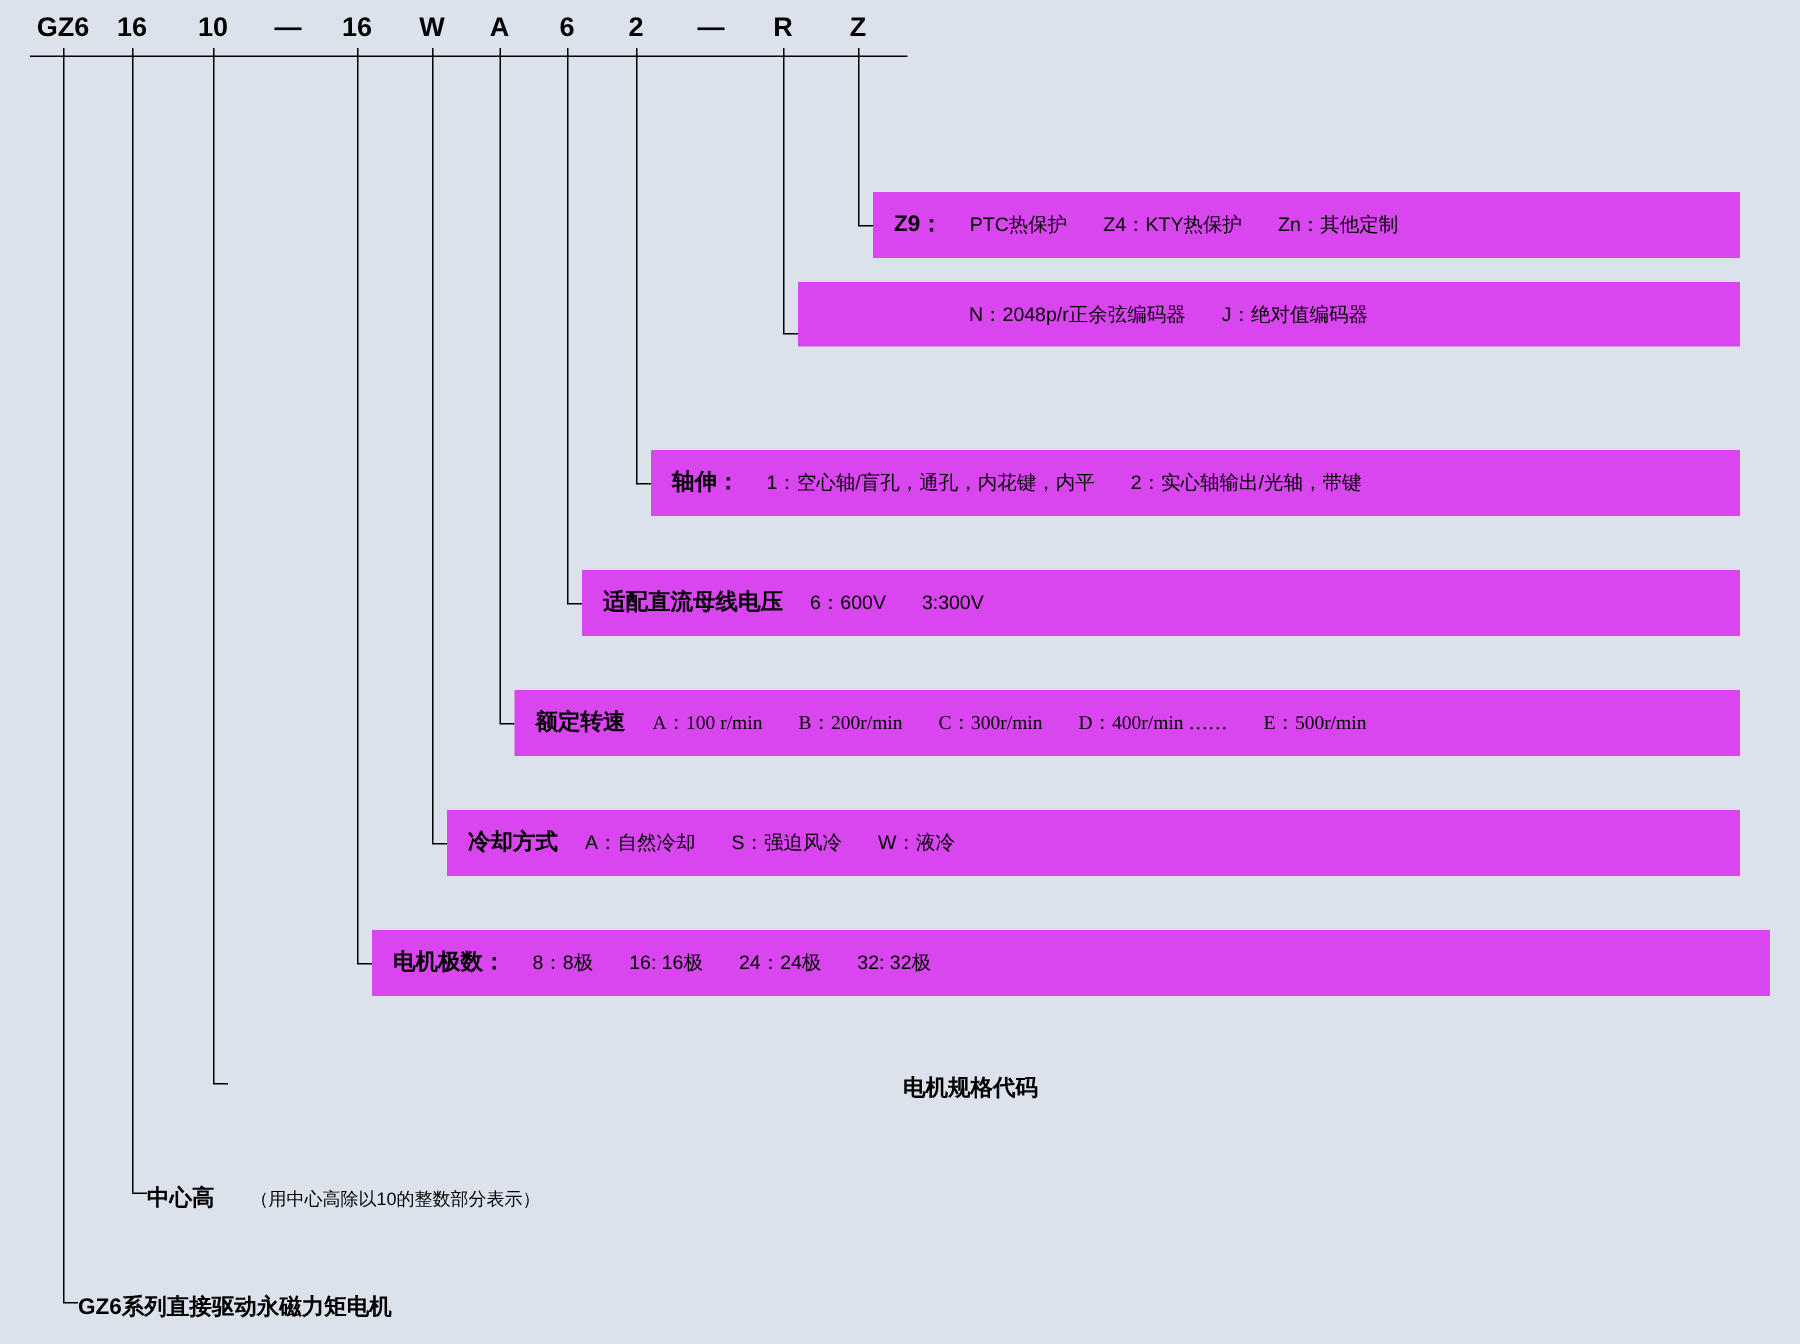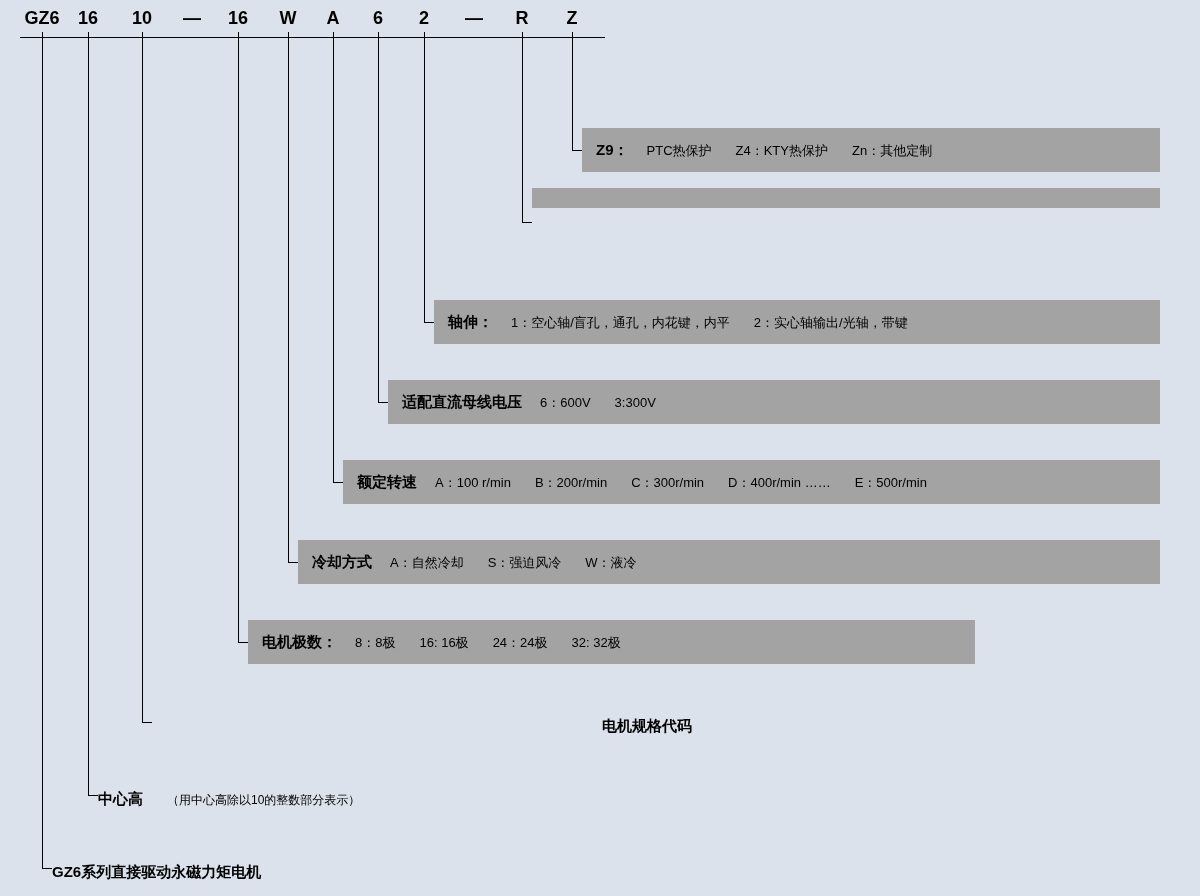--- a/index.html
+++ b/index.html
@@ -38,21 +38,21 @@
     background: #000;
     top: 37px;
   }
   .vline {
     position: absolute;
     width: 1px;
     background: #000;
   }
   .desc-box {
     position: absolute;
-    background: #a3a3a3;
+    background: #d946ef;
     padding: 10px 14px;
     font-size: 14px;
     line-height: 1.6;
   }
   .desc-box.nobg { background: transparent; padding: 6px 0; }
   .lbl { font-weight: bold; font-size: 15px; margin-right: 18px; }
   .opt { margin-right: 24px; font-size: 13px; }
   .sub { font-size: 12px; margin-left: 6px; }
 </style>
 </head>
@@ -85,44 +85,45 @@
     <div class="tick" style="left: 572px;"></div>
     <div class="hline" style="left: 20px; width: 585px;"></div>
     <div class="vline" style="left: 572px; top: 37px; height: 113px;"></div>
     <div class="hline" style="top: 150px; left: 572px; width: 10px;"></div>
     <div class="desc-box" style="left: 582px; width: 578px; top: 128px;">
       <div><span class="lbl">Z9：</span><span class="opt">PTC热保护</span><span class="opt">Z4：KTY热保护</span><span class="opt">Zn：其他定制</span></div>
     </div>
     <div class="vline" style="left: 522px; top: 37px; height: 185px;"></div>
     <div class="hline" style="top: 222px; left: 522px; width: 10px;"></div>
     <div class="desc-box" style="left: 532px; width: 628px; top: 188px;">
+      <div style="padding-left: 100px;"><span class="opt">N：2048p/r正余弦编码器</span><span class="opt">J：绝对值编码器</span></div>
     </div>
     <div class="vline" style="left: 424px; top: 37px; height: 285px;"></div>
     <div class="hline" style="top: 322px; left: 424px; width: 10px;"></div>
     <div class="desc-box" style="left: 434px; width: 726px; top: 300px;">
       <div><span class="lbl">轴伸：</span><span class="opt">1：空心轴/盲孔，通孔，内花键，内平</span><span class="opt">2：实心轴输出/光轴，带键</span></div>
     </div>
     <div class="vline" style="left: 378px; top: 37px; height: 365px;"></div>
     <div class="hline" style="top: 402px; left: 378px; width: 10px;"></div>
     <div class="desc-box" style="left: 388px; width: 772px; top: 380px;">
       <div><span class="lbl">适配直流母线电压</span><span class="opt">6：600V</span><span class="opt">3:300V</span></div>
     </div>
     <div class="vline" style="left: 333px; top: 37px; height: 445px;"></div>
     <div class="hline" style="top: 482px; left: 333px; width: 10px;"></div>
-    <div class="desc-box" style="left: 343px; width: 817px; top: 460px;">
+    <div class="desc-box" style="left: 343px; width: 817px; top: 460px; font-family: Liberation Serif, serif;">
       <div><span class="lbl">额定转速</span><span class="opt">A：100 r/min</span><span class="opt">B：200r/min</span><span class="opt">C：300r/min</span><span class="opt">D：400r/min ……</span><span class="opt">E：500r/min</span></div>
     </div>
     <div class="vline" style="left: 288px; top: 37px; height: 525px;"></div>
     <div class="hline" style="top: 562px; left: 288px; width: 10px;"></div>
     <div class="desc-box" style="left: 298px; width: 862px; top: 540px;">
       <div><span class="lbl">冷却方式</span><span class="opt">A：自然冷却</span><span class="opt">S：强迫风冷</span><span class="opt">W：液冷</span></div>
     </div>
     <div class="vline" style="left: 238px; top: 37px; height: 605px;"></div>
     <div class="hline" style="top: 642px; left: 238px; width: 10px;"></div>
-    <div class="desc-box" style="left: 248px; width: 727px; top: 620px;">
+    <div class="desc-box" style="left: 248px; width: 932px; top: 620px;">
       <div><span class="lbl">电机极数：</span><span class="opt">8：8极</span><span class="opt">16: 16极</span><span class="opt">24：24极</span><span class="opt">32: 32极</span></div>
     </div>
     <div class="vline" style="left: 142px; top: 37px; height: 685px;"></div>
     <div class="hline" style="top: 722px; left: 142px; width: 10px;"></div>
     <div class="desc-box nobg" style="left: 152px; width: 1008px; top: 708px; text-align: center;">
       <div><span class="lbl">电机规格代码</span></div>
     </div>
     <div class="vline" style="left: 88px; top: 37px; height: 758px;"></div>
     <div class="hline" style="top: 795px; left: 88px; width: 10px;"></div>
     <div class="desc-box nobg" style="left: 98px; width: 1062px; top: 781px;">

